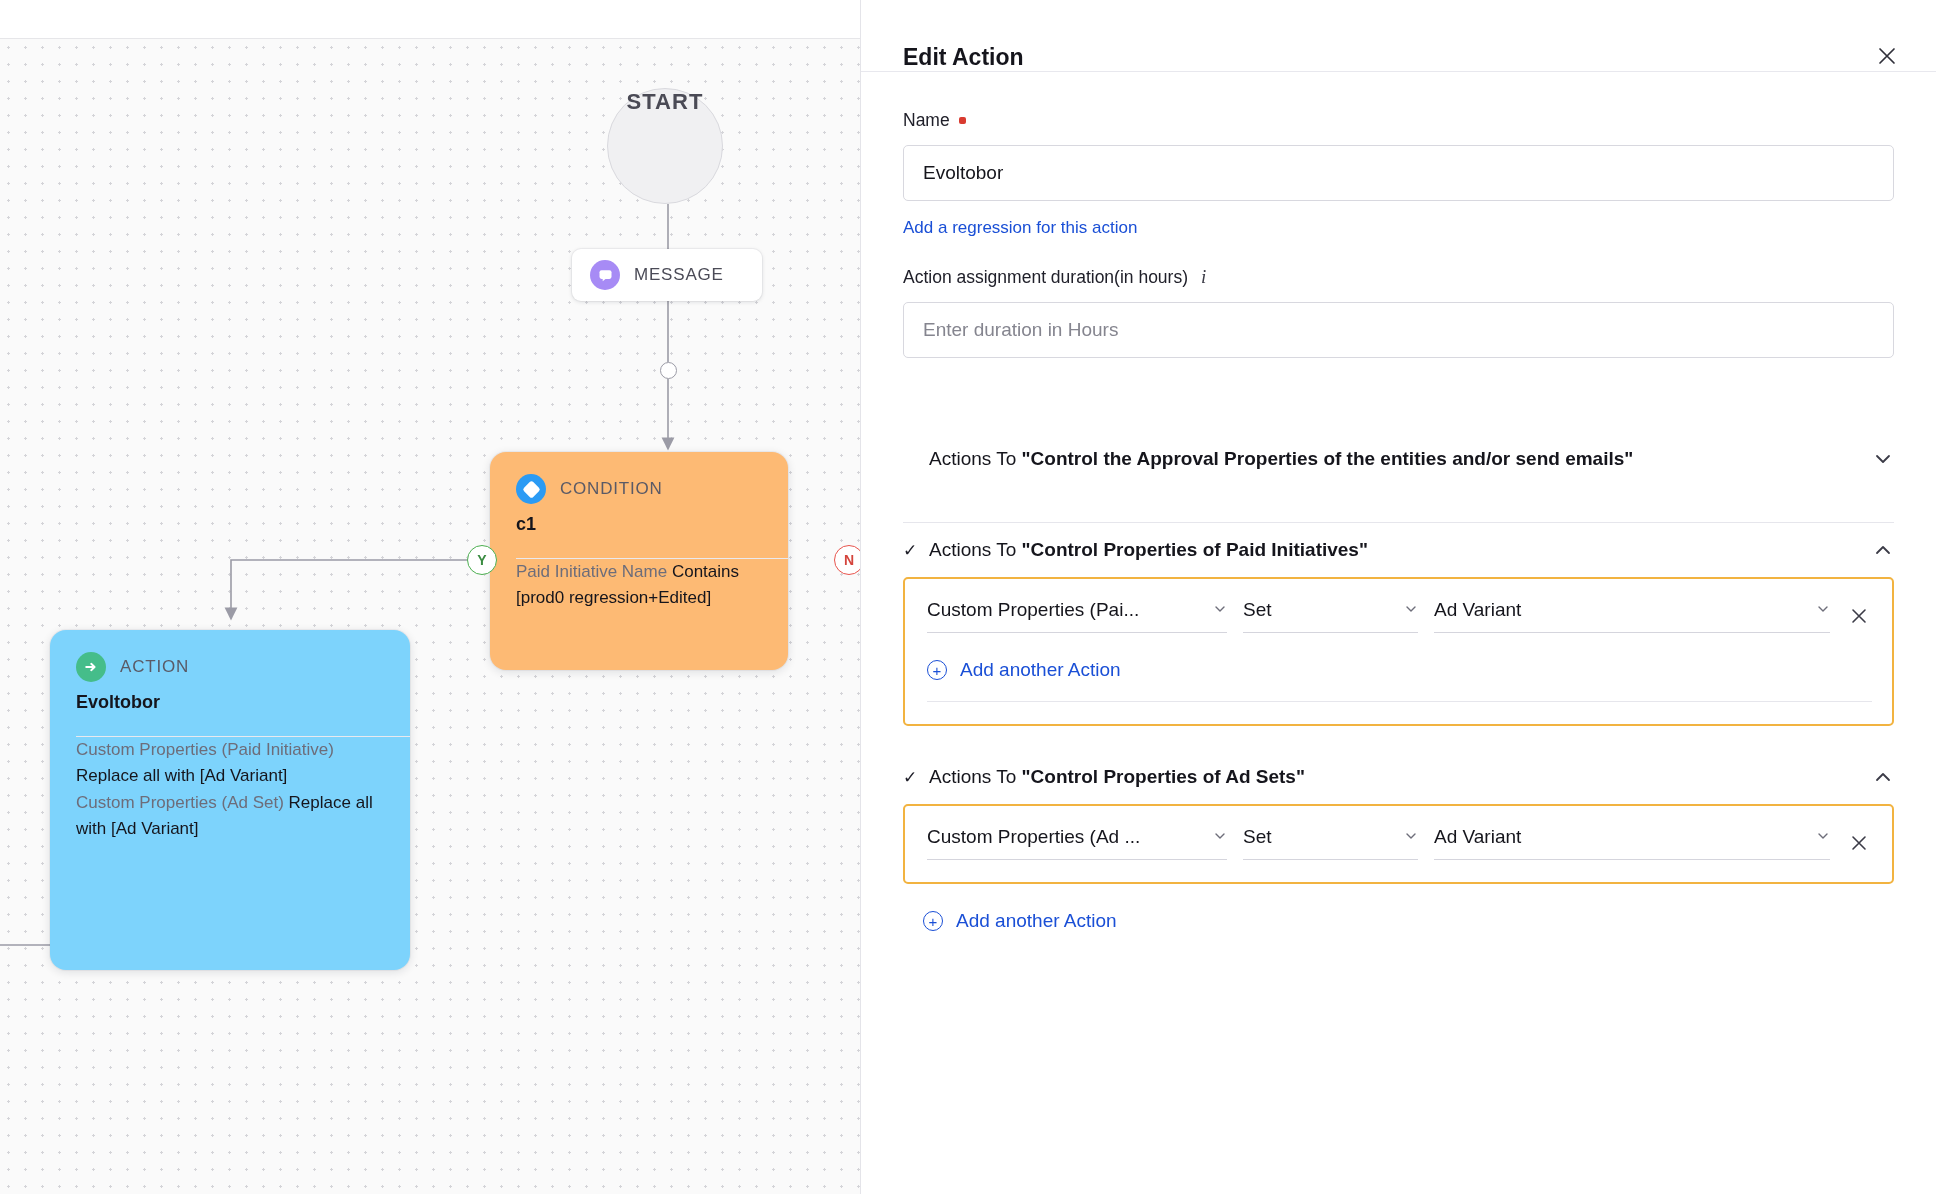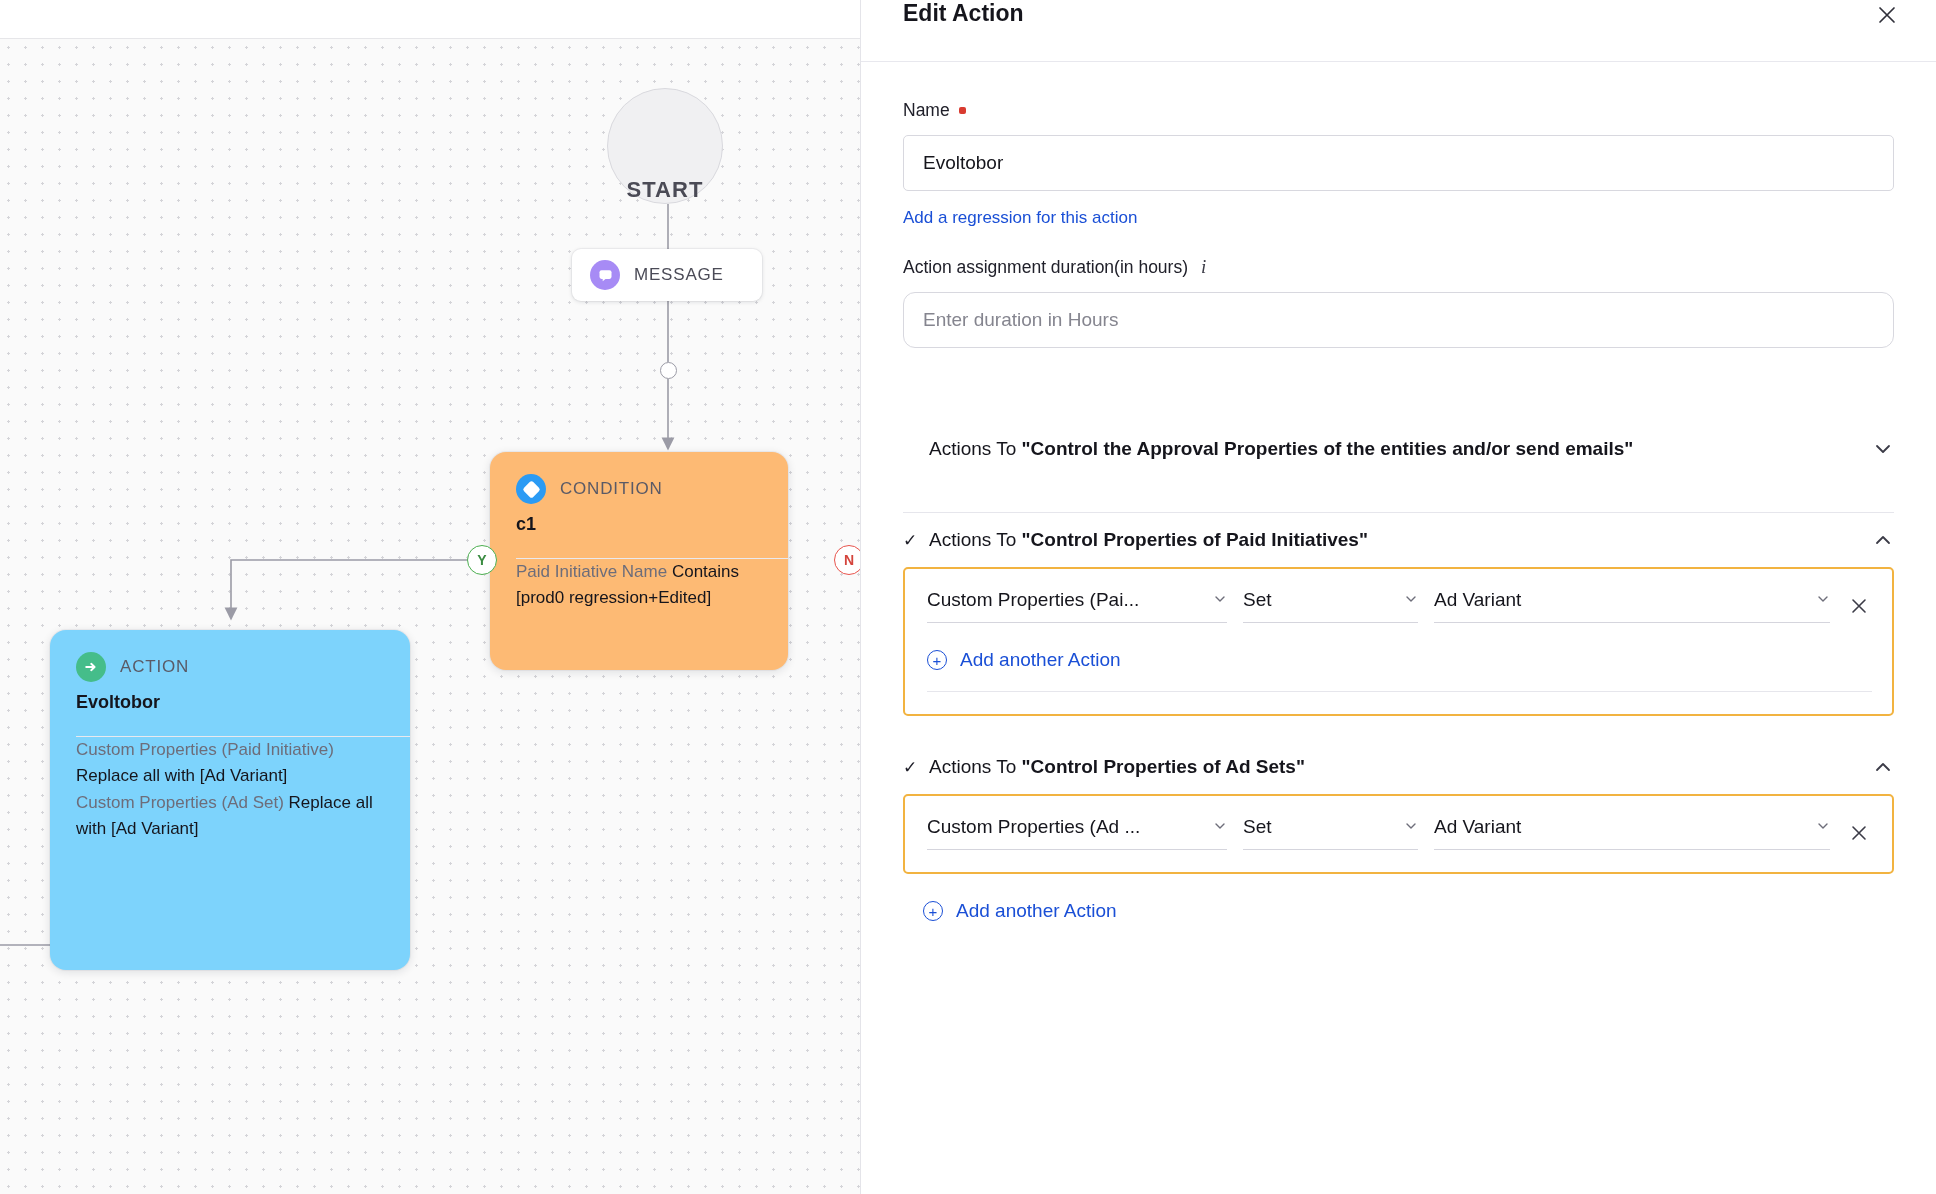--- a/index.html
+++ b/index.html
@@ -34,21 +34,21 @@
 
   .node { position: absolute; }
 
   
   #start-node {
     left: 607px; top: 88px;
     width: 116px; height: 116px;
     border-radius: 50%;
     background: #f0f0f2;
     border: 1px solid #d9d9de;
-    display: flex; align-items: flex-end; justify-content: center;
+    display: flex; align-items: flex-start; justify-content: center;
   }
   #start-node .lbl {
     font-size: 22px; font-weight: 700; letter-spacing: 1.1px; color: #4a4a55;
   }
 
   
   #message-node {
     left: 572px; top: 249px;
     width: 190px; height: 52px;
     background: #fff; border-radius: 9px;
@@ -121,43 +121,43 @@
   
   #panel {
     position: relative;
     flex: 1 1 auto;
     height: 1194px;
     background: #fff;
     border-left: 1px solid #e4e4e9;
     overflow: hidden;
   }
   #panel-header {
-    height: 62px; border-bottom: 1px solid #e8e8ee;
-    display: flex; align-items: flex-start; justify-content: space-between;
+    height: 72px; border-bottom: 1px solid #e8e8ee;
+    display: flex; align-items: flex-end; justify-content: space-between;
     padding: 0 34px 0 42px;
   }
   #panel-title { font-size: 23px; font-weight: 700; color: #15151c; }
   #panel-close {
     width: 30px; height: 30px; display:flex; align-items:center; justify-content:center;
     cursor: pointer; color: #30303a;
   }
 
   #panel-body { padding: 38px 42px 0 42px; }
 
   .field-label {
     font-size: 17.5px; color: #20202a; display: flex; align-items: center; gap: 9px;
   }
   .req-dot { width: 7px; height: 7px; border-radius: 2px; background: #d93b30; display:inline-block; }
   .text-input {
     margin-top: 14px; width: 100%; height: 56px;
     border: 1px solid #d8d8df; border-radius: 5px;
     display: flex; align-items: center; padding: 0 19px;
     font-size: 19px; color: #15151c;
   }
-  .text-input.placeholder { color: #85858f; border-radius: 12px; }
+  .text-input.placeholder { color: #85858f; }
   .link-blue {
     margin-top: 17px; font-size: 17px; color: #1a4fd6; cursor: pointer; display:inline-block;
   }
   .info-i {
     font-style: italic; font-family: "Liberation Serif", serif;
     font-size: 19px; color: #3a3a46; margin-left: 4px;
   }
 
   .section { margin-top: 0; }
   .section-head {

